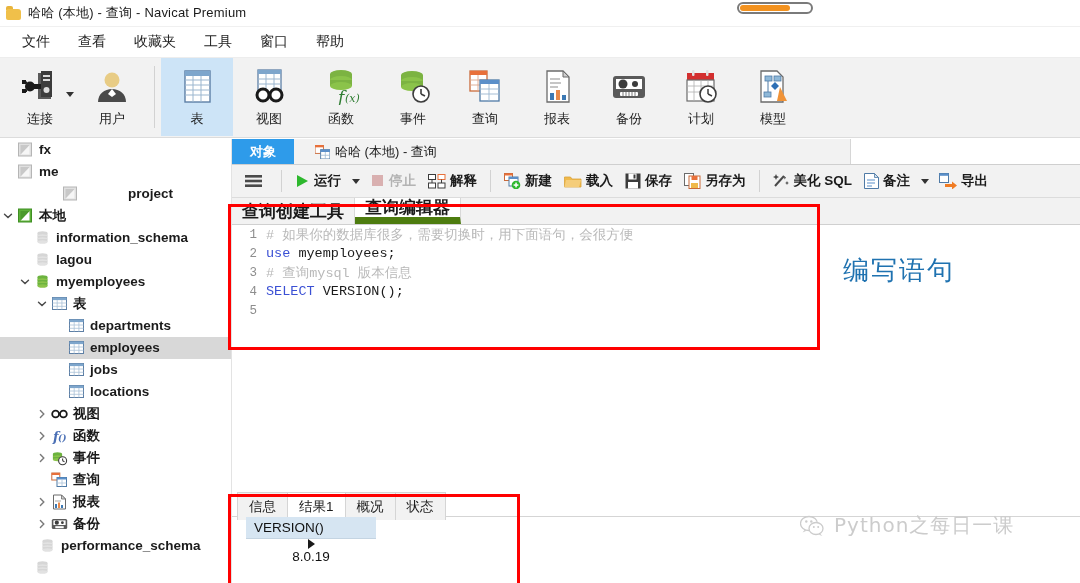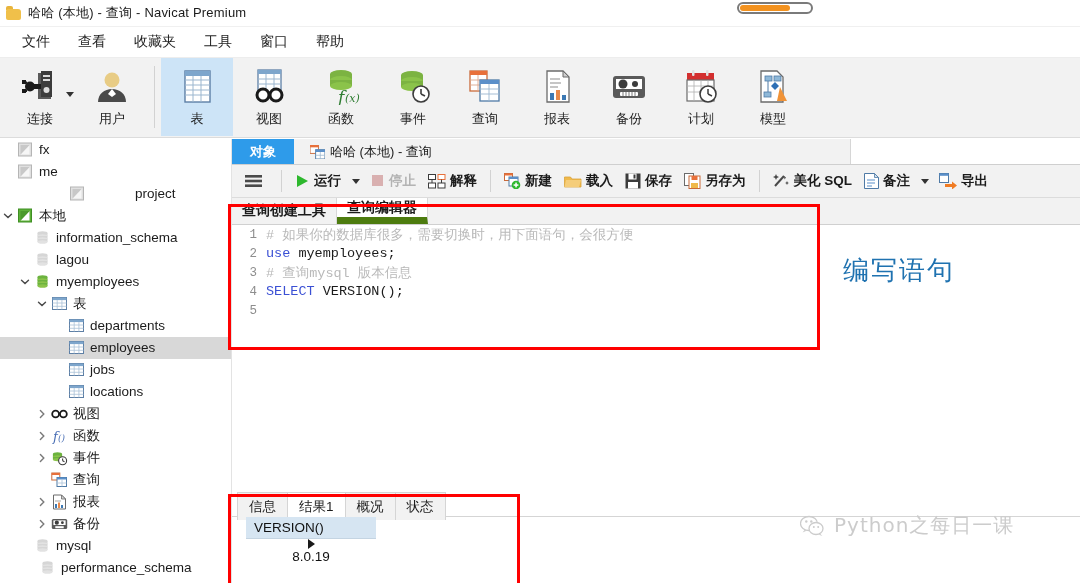--- a/index.html
+++ b/index.html
@@ -71,21 +71,21 @@
   .tb-sep { width:1px; height:62px; background:#d2d2d2; margin:8px 6px 0 6px; }
   .tb-caret {
     position:absolute; right:2px; top:34px; width:0; height:0;
     border-left:4px solid transparent; border-right:4px solid transparent;
     border-top:5px solid #333;
   }
 
   
   .sidebar {
     position:absolute; left:0; top:139px; width:232px; height:444px;
-    background:#ffffff; overflow:hidden; border-right:1px solid #e3e3e3;
+    background:#ffffff; overflow:hidden; border-right:1px solid #e3e3e3;font-weight:bold;
   }
   .tree-row {
     height:22px; display:flex; align-items:center; font-size:13.5px;
     color:#1b1b1b; white-space:nowrap; cursor:default;
   }
   .tree-row.sel { background:#d8d8d8; }
   .twisty {
     width:16px; flex:none; display:flex; align-items:center; justify-content:center;
     color:#5a5a5a; font-size:11px;
   }
@@ -96,21 +96,21 @@
   
   .rightpane { position:absolute; left:232px; top:139px; width:848px; height:444px; background:#fff; }
 
   
   .tabstrip {
     position:absolute; left:0; top:0; width:848px; height:26px;
     background:#f2f2f2; display:flex; align-items:stretch;
     border-bottom:1px solid #cfcfcf;
   }
   .tabstrip .tab {
-    display:flex; align-items:center; padding:0 16px; font-size:13px;
+    display:flex; align-items:center; padding:0 21px; font-size:13px;
     color:#1b1b1b; cursor:default; white-space:nowrap;
   }
   .tabstrip .tab.obj { background:#2e9bea; color:#ffffff; font-weight:bold; padding:0 18px; }
   .tabstrip .tab.cur { background:#f2f2f2; }
   .tabstrip .tabfill { flex:1; background:#f2f2f2; }
   .tabstrip .whitebox { width:230px; background:#ffffff; border-left:1px solid #d6d6d6; }
   .tab-ico { margin-right:5px; display:flex; align-items:center; }
 
   
   .qtoolbar {
@@ -124,21 +124,21 @@
   .qbtn.dim { color:#b3b3b3; }
   .qsep { width:1px; height:22px; background:#d2d2d2; margin:0 7px; }
   .dropcaret { width:0;height:0;border-left:4px solid transparent;border-right:4px solid transparent;border-top:5px solid #333; margin:0 4px 0 5px;}
 
   
   .subtabs {
     position:absolute; left:0; top:59px; width:848px; height:27px;
     background:#f2f2f2; display:flex; align-items:stretch; border-bottom:1px solid #d0d0d0;
   }
   .subtab {
-    display:flex; align-items:center; padding:0 10px; font-size:14px; font-weight:bold;
+    display:flex; align-items:center; padding:0 10px; font-size:17px; font-weight:bold;
     color:#1b1b1b; cursor:default; border-right:1px solid #d8d8d8;
   }
   .subtab.active { background:#ffffff; border-bottom:7px solid #4d7c0f; }
   .subtabs .fill { flex:1; }
 
   
   .editor {
     position:absolute; left:0; top:86px; width:848px; height:260px;
     background:#ffffff; font-family:"Liberation Mono","DejaVu Sans Mono",monospace;
     font-size:13.5px; overflow:hidden;
@@ -435,21 +435,21 @@
           <span class="twisty"></span>
           <span class="node-ico">
             <svg width="17" height="16" viewBox="0 0 17 16">
               <rect x="1.5" y="1" width="13" height="13" fill="#e0e0e0" stroke="#b5b5b5" stroke-width="1"></rect>
               <path d="M3.5 12.5L12.5 3v9.5z" fill="#f6f6f6"></path>
               <path d="M3.5 3h9L3.5 12.5z" fill="#c8c8c8"></path>
             </svg>
           </span>
           <span class="node-label">me</span>
         </div>
-        <div class="tree-row" style="padding-left: 8px; gap: 44px;">
+        <div class="tree-row" style="padding-left: 1px; gap: 44px;">
           <span class="twisty"></span>
           <span class="node-ico">
             <svg width="17" height="16" viewBox="0 0 17 16">
               <rect x="1.5" y="1" width="13" height="13" fill="#e0e0e0" stroke="#b5b5b5" stroke-width="1"></rect>
               <path d="M3.5 12.5L12.5 3v9.5z" fill="#f6f6f6"></path>
               <path d="M3.5 3h9L3.5 12.5z" fill="#c8c8c8"></path>
             </svg>
           </span>
           <span class="node-label">project</span>
         </div>
@@ -681,35 +681,20 @@
           <span class="node-ico">
             <svg width="17" height="16" viewBox="0 0 17 16">
               <rect x="0.8" y="3" width="15.4" height="10" rx="1.6" fill="#5a5a5a"></rect>
               <rect x="2.4" y="4.4" width="12.2" height="4.6" fill="#ffffff"></rect>
               <circle cx="5.8" cy="6.7" r="2.1" fill="#3c3c3c"></circle>
               <circle cx="11.4" cy="6.7" r="1.4" fill="#3c3c3c"></circle>
               <rect x="4.3" y="10.2" width="8.4" height="2" fill="#ffffff"></rect>
             </svg>
           </span>
           <span class="node-label">备份</span>
-        </div>
-        <div class="tree-row" style="padding-left: 17px;">
-          <span class="twisty"></span>
-          <span class="node-ico">
-            <svg width="17" height="16" viewBox="0 0 17 16">
-              <ellipse cx="8.5" cy="3" rx="5" ry="1.8" fill="#d6d6d6"></ellipse>
-              <rect x="3.5" y="3" width="10" height="3" fill="#d6d6d6"></rect>
-              <ellipse cx="8.5" cy="6" rx="5" ry="1.8" fill="#e2e2e2"></ellipse>
-              <rect x="3.5" y="6" width="10" height="3" fill="#d6d6d6"></rect>
-              <ellipse cx="8.5" cy="9" rx="5" ry="1.8" fill="#e2e2e2"></ellipse>
-              <rect x="3.5" y="9" width="10" height="3" fill="#d6d6d6"></rect>
-              <ellipse cx="8.5" cy="12" rx="5" ry="1.8" fill="#e2e2e2"></ellipse>
-            </svg>
-          </span>
-          <span class="node-label">mysql</span>
         </div>
         <div class="tree-row" style="padding-left: 22px;">
           <span class="twisty"></span>
           <span class="node-ico">
             <svg width="17" height="16" viewBox="0 0 17 16">
               <ellipse cx="8.5" cy="3" rx="5" ry="1.8" fill="#d6d6d6"></ellipse>
               <rect x="3.5" y="3" width="10" height="3" fill="#d6d6d6"></rect>
               <ellipse cx="8.5" cy="6" rx="5" ry="1.8" fill="#e2e2e2"></ellipse>
               <rect x="3.5" y="6" width="10" height="3" fill="#d6d6d6"></rect>
               <ellipse cx="8.5" cy="9" rx="5" ry="1.8" fill="#e2e2e2"></ellipse>

